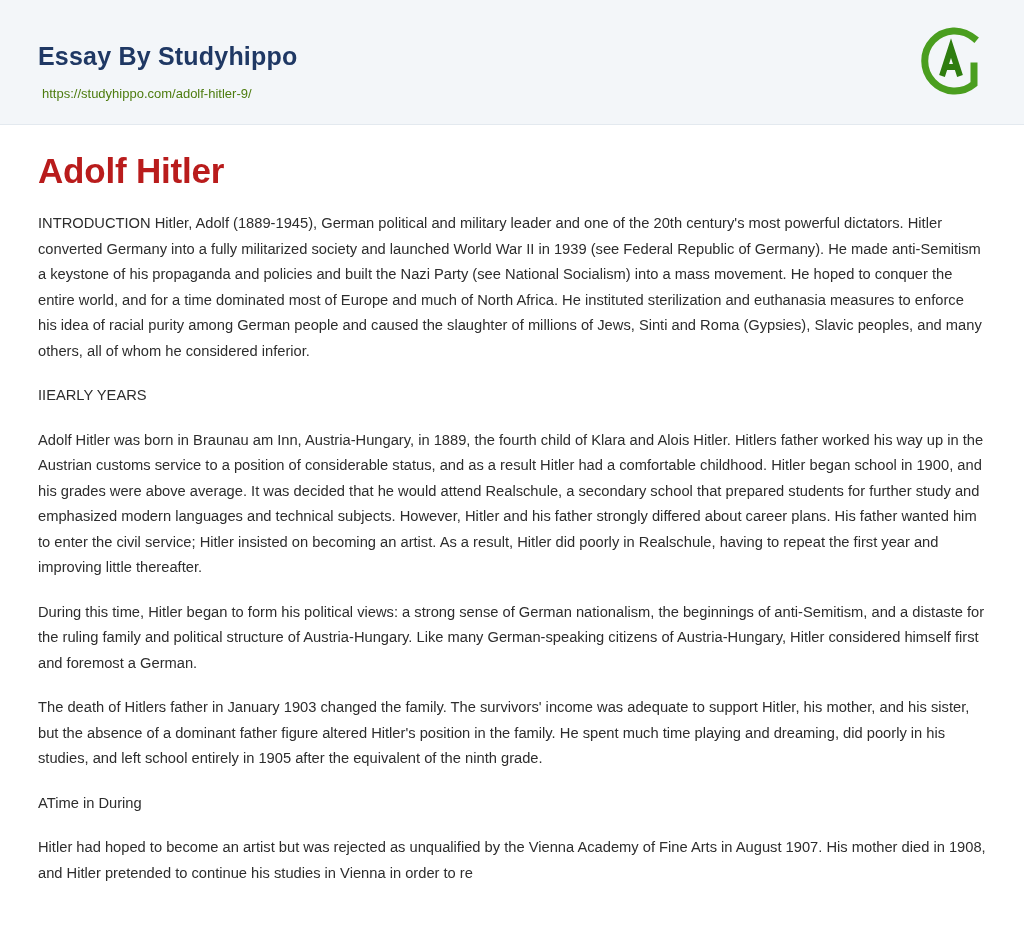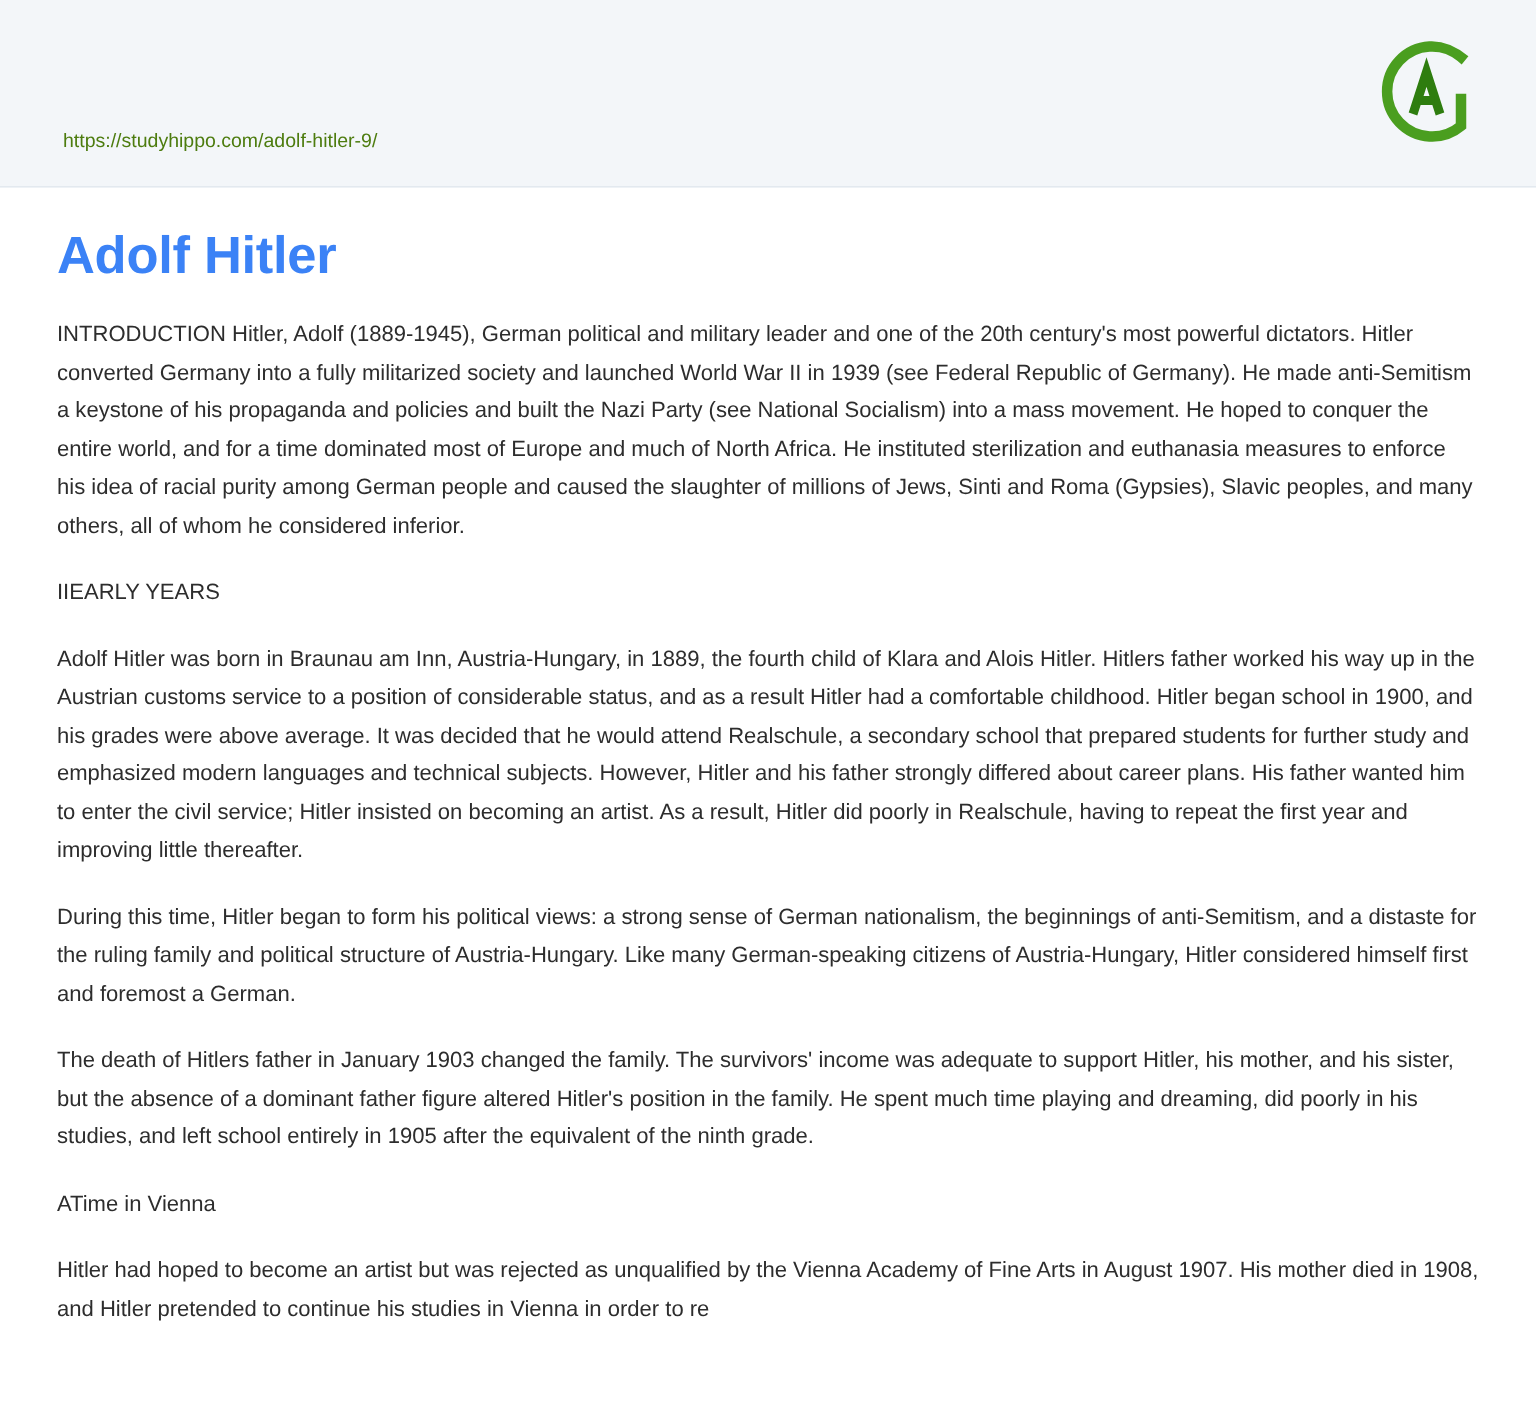--- a/index.html
+++ b/index.html
@@ -46,52 +46,53 @@
     height: 78px;
   }
 
   
   .article {
     padding: 26px 38px 0 38px;
   }
   .doc-title {
     font-size: 35px;
     font-weight: bold;
-    color: #3b82f6;
+    color: #b91c1c;
     margin: 0 0 20px 0;
     letter-spacing: -0.2px;
   }
   .para {
     font-size: 14.7px;
     line-height: 25.5px;
     color: #2d2d2d;
     margin: 12px 0 19px 0;
     text-align: left;
   }
   .para.heading-line {
     margin-bottom: 19px;
   }
 </style>
 </head>
 <body>
 
 <div class="header">
+  <div class="brand">Essay By Studyhippo</div>
   <a class="site-url" href="#">https://studyhippo.com/adolf-hitler-9/</a>
   <span class="logo">
     <svg viewBox="0 0 78 78" width="78" height="78" aria-hidden="true">
       <path d="M62 16 A30 30 0 1 0 62 62 L62 44" fill="none" stroke="#4a9e1f" stroke-width="7" stroke-linecap="square"></path>
       <path d="M30 54 L39 26 L48 54" fill="none" stroke="#2e7d0f" stroke-width="6" stroke-linejoin="miter"></path>
       <path d="M33.5 45 L44.5 45" fill="none" stroke="#2e7d0f" stroke-width="6"></path>
     </svg>
   </span>
 </div>
 
 <div class="article">
   <h1 class="doc-title">Adolf Hitler</h1>
 
   <p class="para">INTRODUCTION Hitler, Adolf (1889-1945), German political and military leader and one of the 20th century's most powerful dictators. Hitler converted Germany into a fully militarized society and launched World War II in 1939 (see Federal Republic of Germany). He made anti-Semitism a keystone of his propaganda and policies and built the Nazi Party (see National Socialism) into a mass movement. He hoped to conquer the entire world, and for a time dominated most of Europe and much of North Africa. He instituted sterilization and euthanasia measures to enforce his idea of racial purity among German people and caused the slaughter of millions of Jews, Sinti and Roma (Gypsies), Slavic peoples, and many others, all of whom he considered inferior.</p>
   <p class="para heading-line">IIEARLY YEARS</p>
   <p class="para">Adolf Hitler was born in Braunau am Inn, Austria-Hungary, in 1889, the fourth child of Klara and Alois Hitler. Hitlers father worked his way up in the Austrian customs service to a position of considerable status, and as a result Hitler had a comfortable childhood. Hitler began school in 1900, and his grades were above average. It was decided that he would attend Realschule, a secondary school that prepared students for further study and emphasized modern languages and technical subjects. However, Hitler and his father strongly differed about career plans. His father wanted him to enter the civil service; Hitler insisted on becoming an artist. As a result, Hitler did poorly in Realschule, having to repeat the first year and improving little thereafter.</p>
   <p class="para">During this time, Hitler began to form his political views: a strong sense of German nationalism, the beginnings of anti-Semitism, and a distaste for the ruling family and political structure of Austria-Hungary. Like many German-speaking citizens of Austria-Hungary, Hitler considered himself first and foremost a German.</p>
   <p class="para">The death of Hitlers father in January 1903 changed the family. The survivors' income was adequate to support Hitler, his mother, and his sister, but the absence of a dominant father figure altered Hitler's position in the family. He spent much time playing and dreaming, did poorly in his studies, and left school entirely in 1905 after the equivalent of the ninth grade.</p>
-  <p class="para heading-line">ATime in Vienna</p>
+  <p class="para heading-line">ATime in During</p>
   <p class="para">Hitler had hoped to become an artist but was rejected as unqualified by the Vienna Academy of Fine Arts in August 1907. His mother died in 1908, and Hitler pretended to continue his studies in Vienna in order to re</p>
 </div>
 
 </body></html>

